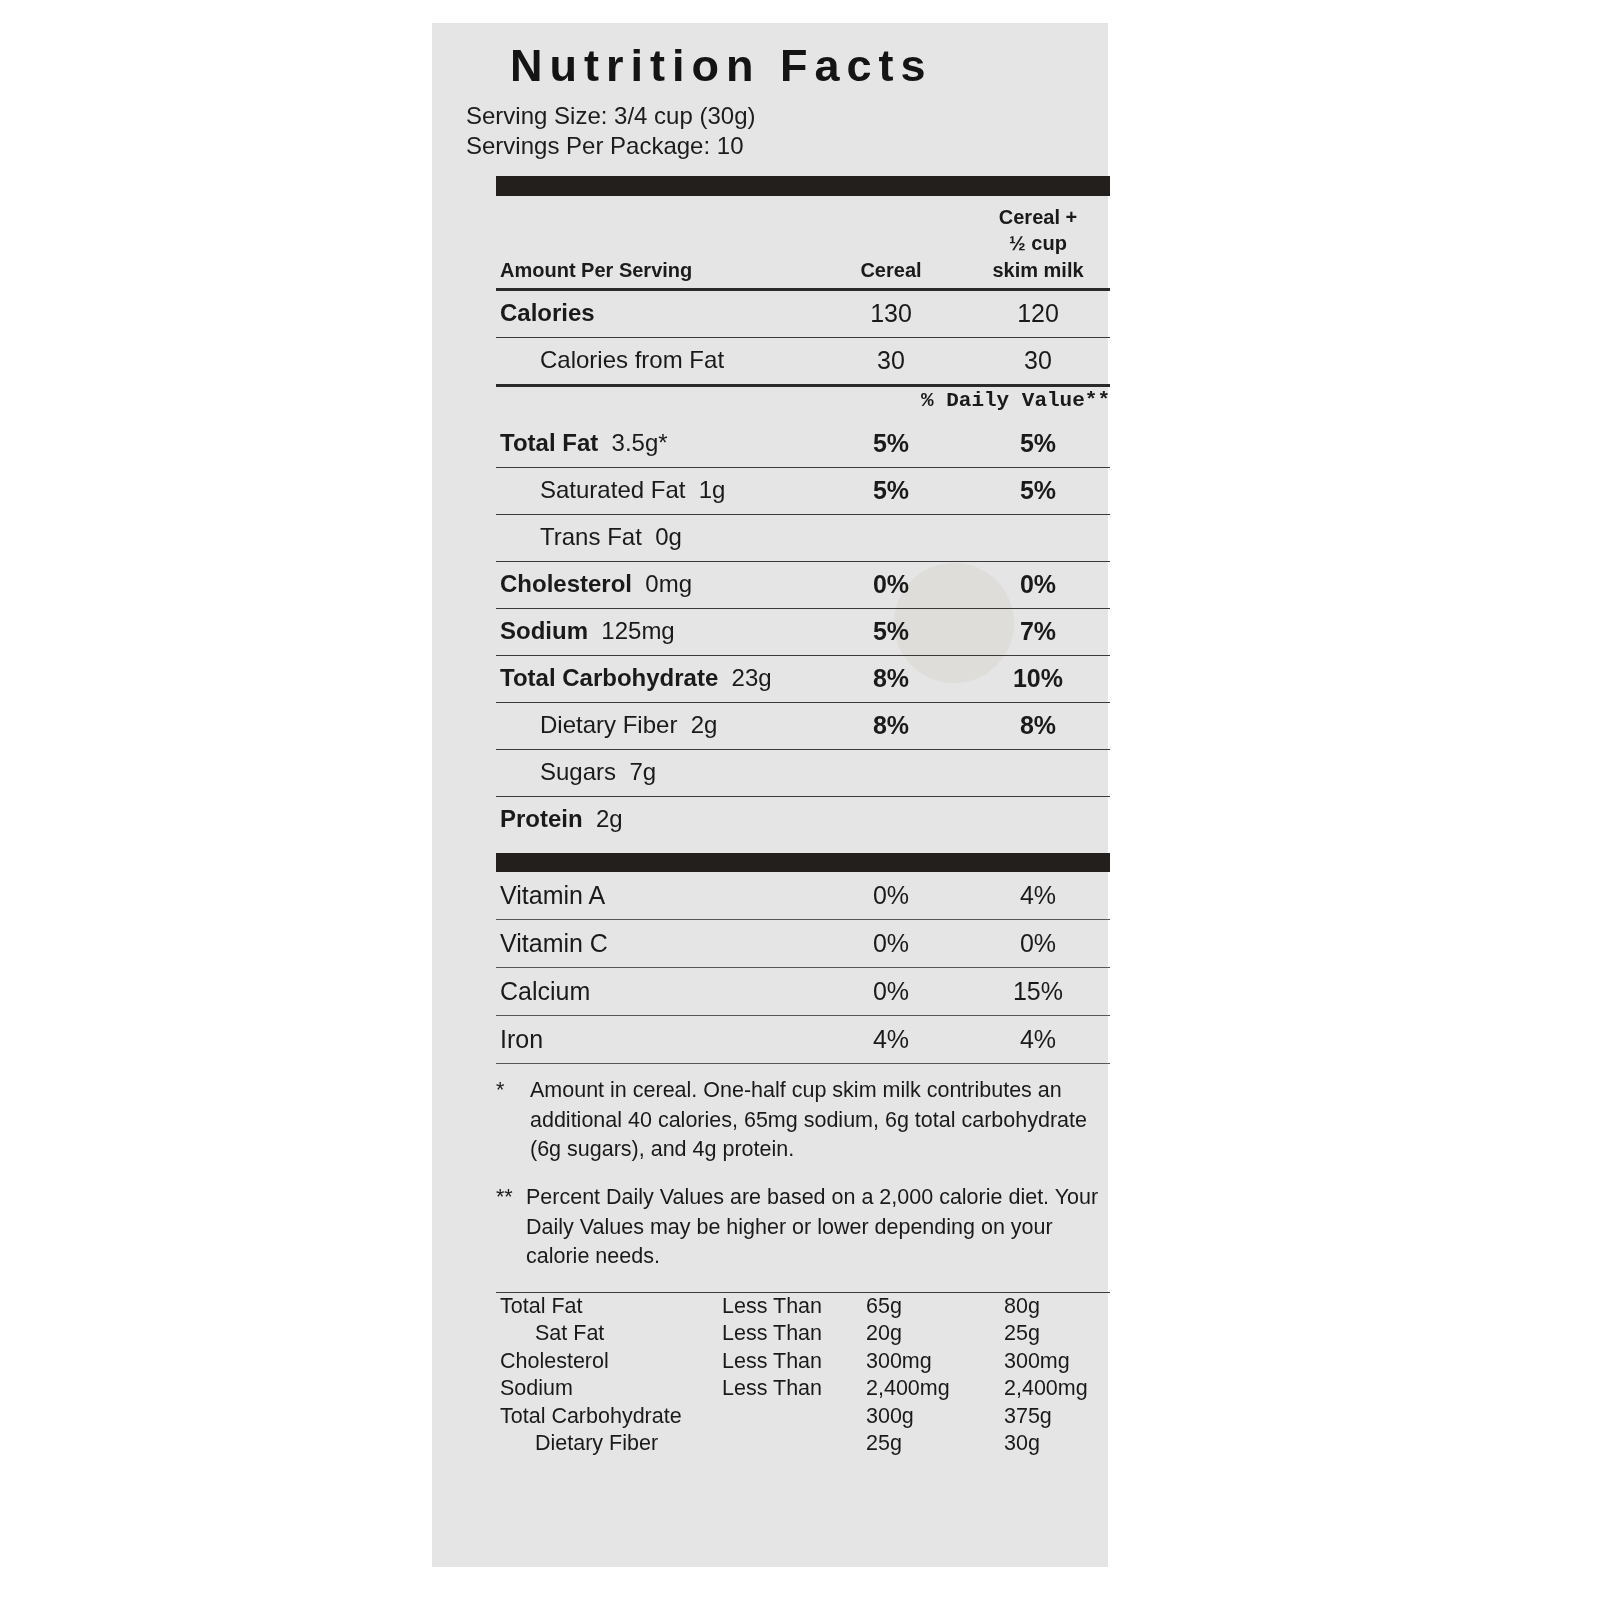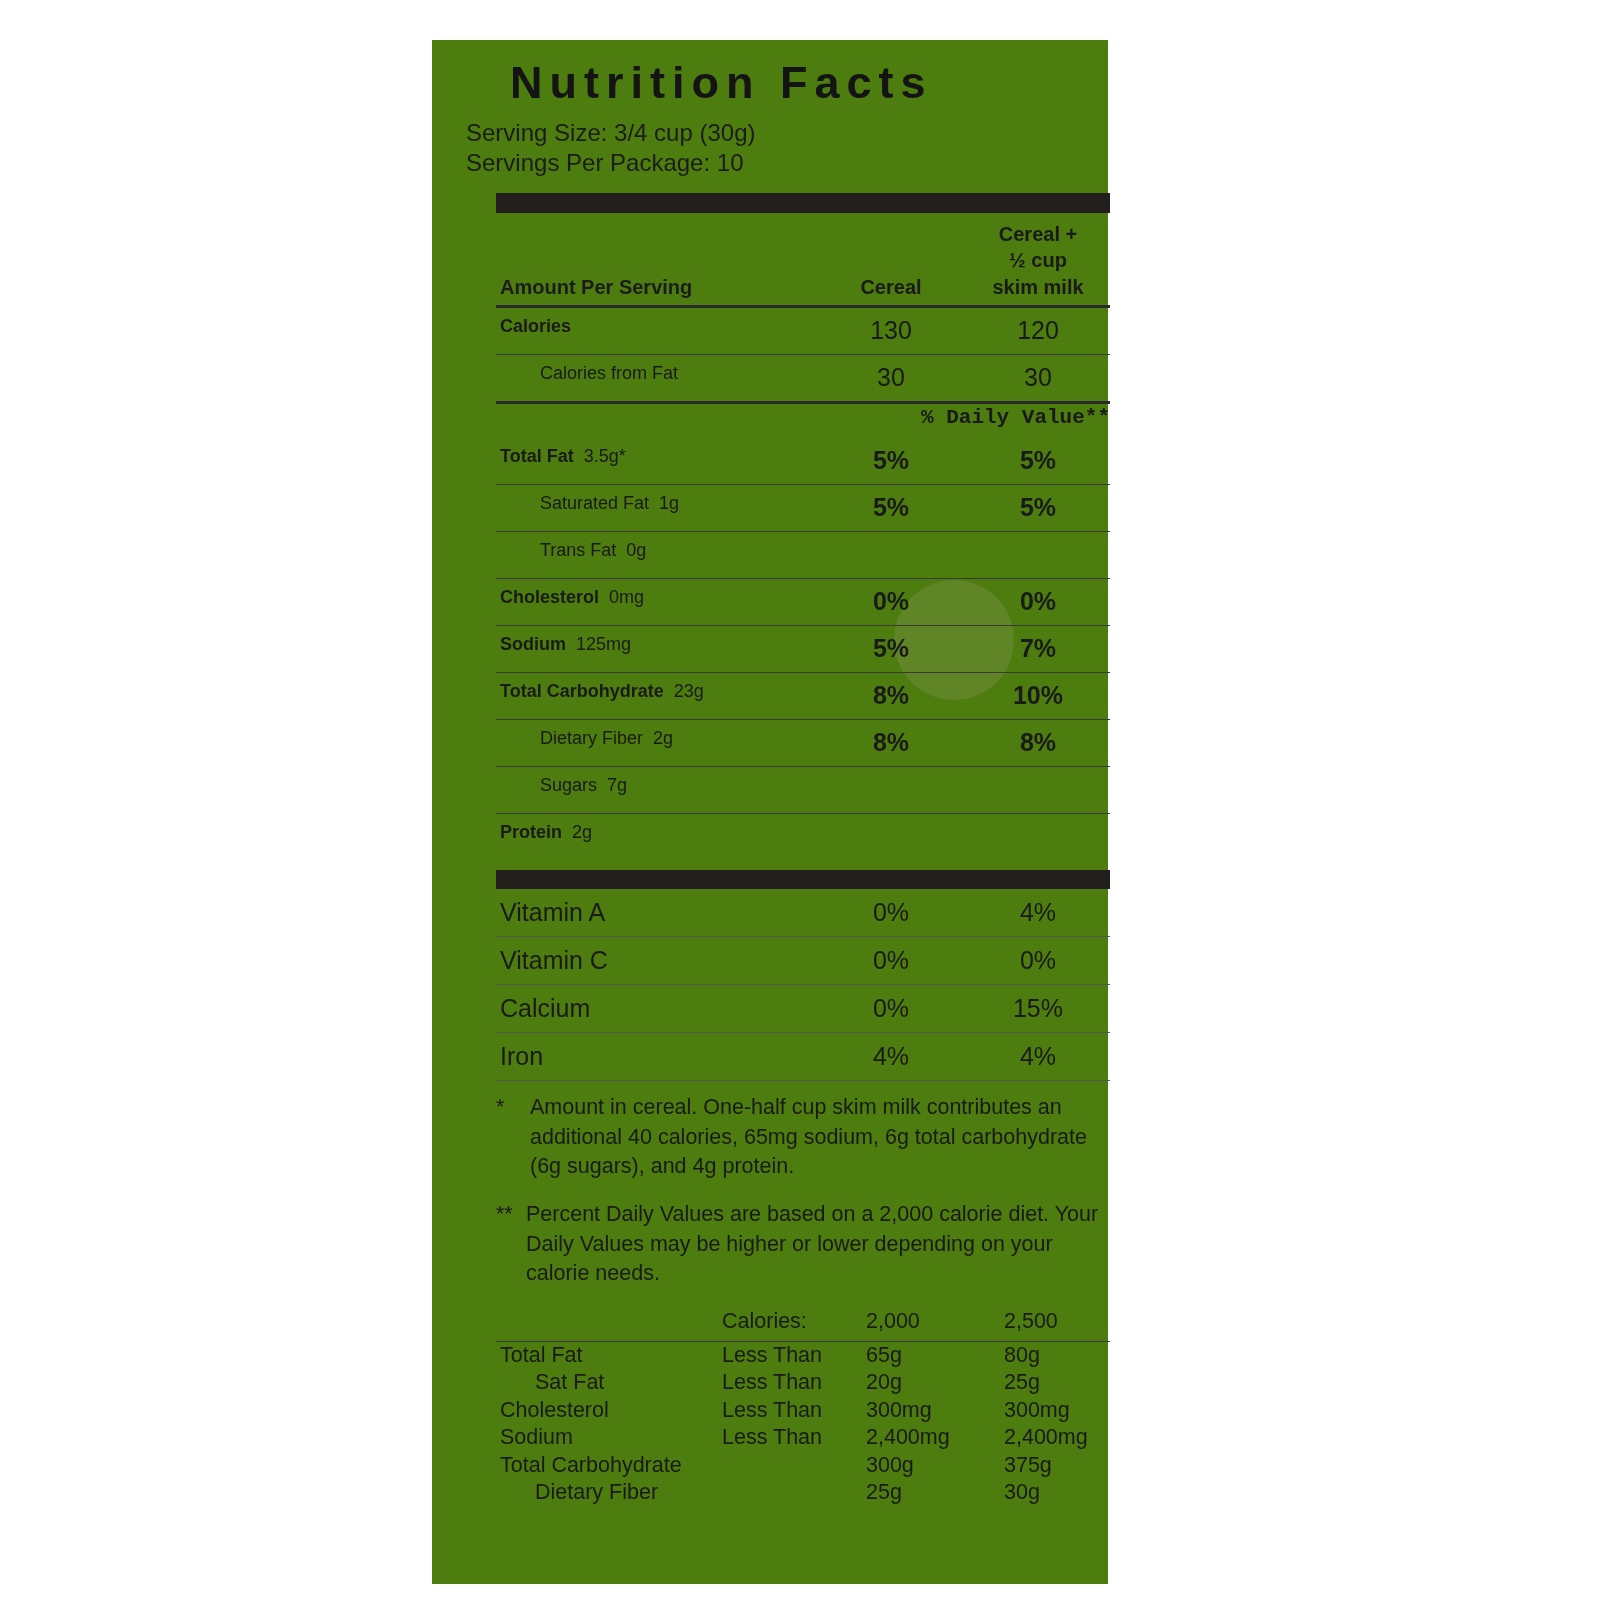--- a/index.html
+++ b/index.html
@@ -10,24 +10,24 @@
     height: 1600px;
     overflow: hidden;
   }
   body {
     font-family: "Liberation Sans", sans-serif;
     color: #1a1a1a;
   }
   #panel {
     position: absolute;
     left: 432px;
-    top: 40px;
+    top: 23px;
     width: 676px;
     height: 1544px;
-    background: #4d7c0f;
+    background: #e5e5e5;
     box-sizing: border-box;
   }
   .inner {
     position: absolute;
     left: 34px;
     top: 18px;
     width: 612px;
   }
 
   
@@ -108,21 +108,21 @@
     height: 46px;
     margin-left: 30px;
     width: 614px;
     border-top: 1.5px solid #3a3a3a;
   }
   .row.first { border-top: none; }
   .row .label {
     position: absolute;
     left: 4px;
     top: 8px;
-    font-size: 18px;
+    font-size: 24px;
     white-space: nowrap;
   }
   .row .label.indent { left: 44px; }
   .row .label b { font-weight: bold; }
   .row .v1 {
     position: absolute;
     left: 330px;
     top: 8px;
     width: 130px;
     text-align: center;
@@ -402,25 +402,20 @@
       <span class="marker">*</span>
       <span class="txt">Amount in cereal. One-half cup skim milk contributes an additional 40 calories, 65mg sodium, 6g total carbohydrate (6g sugars), and 4g protein.</span>
     </div>
 
     <div class="footnote fn2">
       <span class="marker">**</span>
       <span class="txt">Percent Daily Values are based on a 2,000 calorie diet. Your Daily Values may be higher or lower depending on your calorie needs.</span>
     </div>
 
     <div class="dvtable">
-      <div class="hdr">
-        <div class="cal">Calories:</div>
-        <div class="c2000">2,000</div>
-        <div class="c2500">2,500</div>
-      </div>
       <div class="tbl-rule"></div>
       <div id="dv-rows">
           <div class="trow">
             <div class="n">Total Fat</div>
             <div class="lt">Less Than</div>
             <div class="a">65g</div>
             <div class="b">80g</div>
           </div>
           <div class="trow">
             <div class="n ind">Sat Fat</div>

